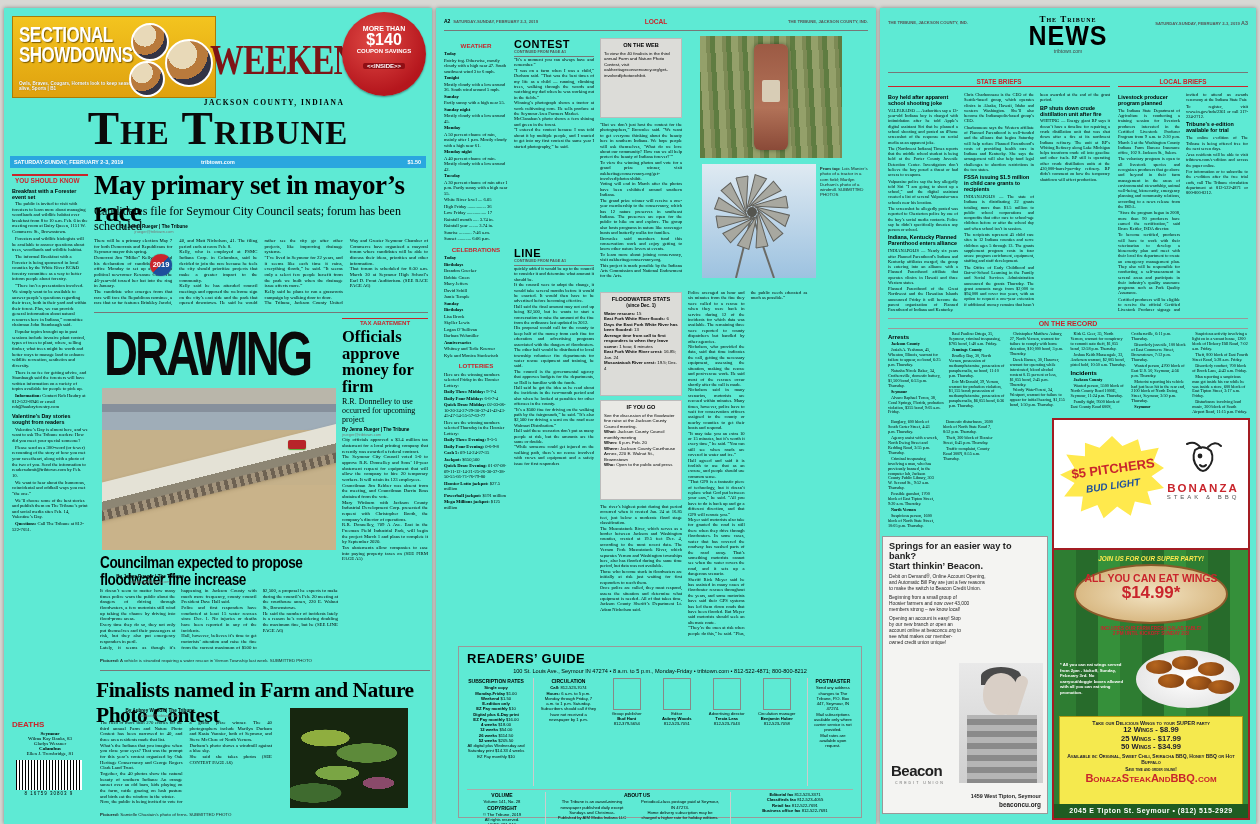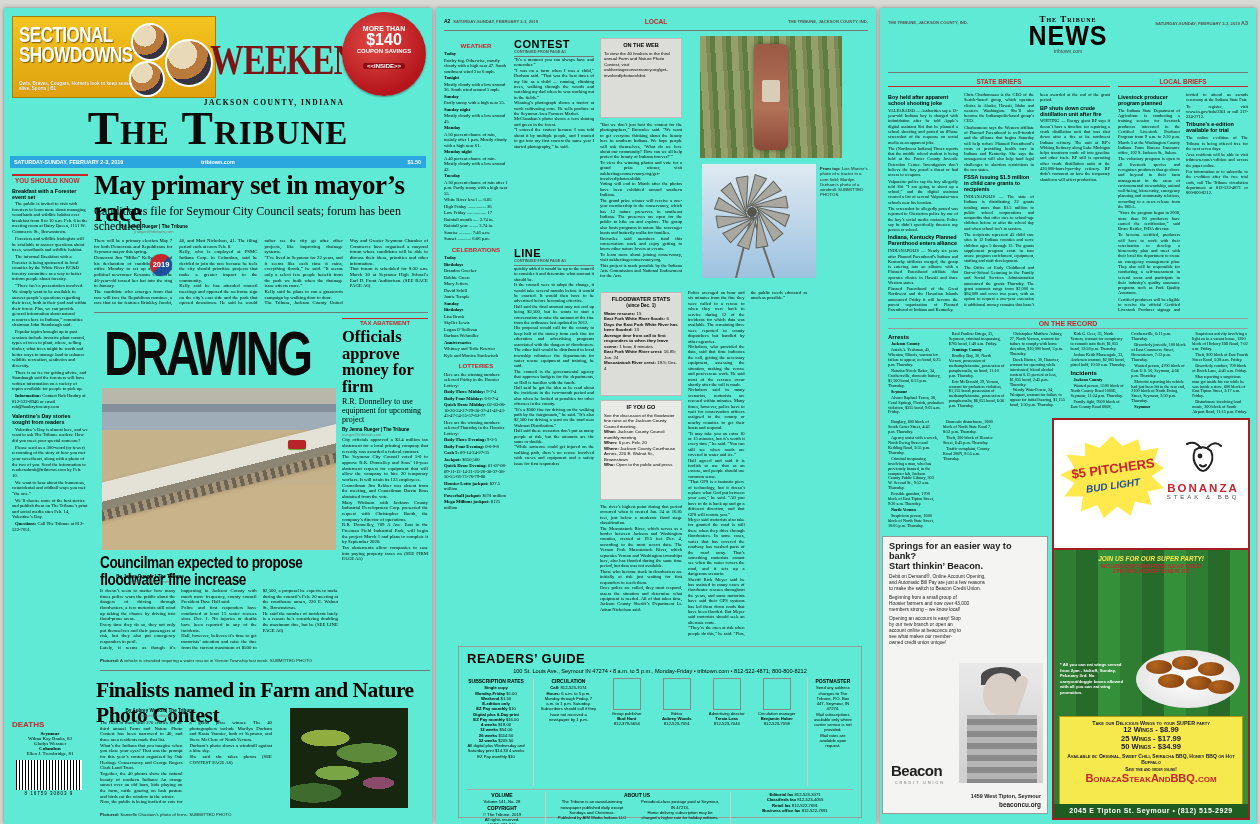--- a/index.html
+++ b/index.html
@@ -300,21 +300,21 @@
 Hall, however, believes it’s time to get motorists’ attention and raise the fine from the current maximum of $500 to $2,500, a proposal he expects to make during the council’s Feb. 20 meeting at the courthouse annex, 220 E. Walnut St., Brownstown.
 He said the number of incidents lately is a reason he’s considering doubling the maximum fine, but he (SEE LINE PAGE A6)</div>
   <div class="abs council-cap cap">
     <b>Pictured:</b>
     <span>A vehicle is stranded requiring a water rescue in Vernon Township last week. SUBMITTED PHOTO</span>
   </div>
 
   <div class="abs firm">
     <div class="kick">TAX ABATEMENT</div>
     <h2>Officials approve money for firm</h2>
-    <div class="fsub">R.R. Donnelley to use equipment for upcoming project</div>
+    <div class="fsub">R.R. Donnelley to use occurred for upcoming project</div>
     <div class="byline">By Jenna Rueger | The Tribune</div>
     <div class="bemail">jrueger@tribtown.com</div>
     <div class="fb bodytxt pre ovh">City officials approved a $3.4 million tax abatement for a local printing company that recently was awarded a federal contract.
 The Seymour City Council voted 5-0 to approve R.R. Donnelley and Sons’ 10-year abatement request for equipment that will allow the company to hire 20 temporary workers. It will retain its 123 employees.
 Councilman Jim Rebber was absent from the meeting, and Councilman Darrin Boas abstained from the vote.
 Mary Winburn with Jackson County Industrial Development Corp. presented the request with Christopher Booth, the company’s director of operations.
 R.R. Donnelley, 709 A Ave. East in the Freeman Field Industrial Park, will begin the project March 1 and plans to complete it by September 2020.
 Tax abatements allow companies to ease into paying property taxes on (SEE FIRM PAGE A5)</div>
   </div>
 
@@ -733,20 +733,24 @@
             <circle cx="19" cy="18" r="1.4" fill="#222"></circle>
             <path d="M19 27 q3 3 6 0"></path>
           </g>
         </svg>
         <div class="bn">BONANZA</div>
         <div class="bs">STEAK &amp; BBQ</div>
       </div>
     </div>
     <div class="bz-body">
       <div class="bz-join">JOIN US FOR OUR SUPER PARTY!</div>
+      <div class="bz-oval">
+        <div class="bz-wings">ALL YOU CAN EAT WINGS</div>
+        <div class="bz-price">$14.99*</div>
+      </div>
       <div class="bz-inc" style="text-align:center;margin-top:2px;">INCLUDES OUR FARM FRESH SALAD TABLE!</div>
       <div class="bz-inc" style="text-align:center;">2 PM UNTIL KICKOFF SUNDAY 2/3!</div>
       <div class="bz-fine">* All you can eat wings served from 2pm - kickoff, Sunday, February 3rd. No carryout/doggie boxes allowed with all you can eat wing promotion.</div>
       <div class="bz-plate">
         <div class="wing" style="left:10px;top:10px;"></div>
           <div class="wing" style="left:36px;top:6px;"></div>
         <div class="wing" style="left:62px;top:12px;"></div>
           <div class="wing" style="left:22px;top:24px;"></div>
         <div class="wing" style="left:50px;top:26px;"></div>
           <div class="wing" style="left:72px;top:30px;"></div>

